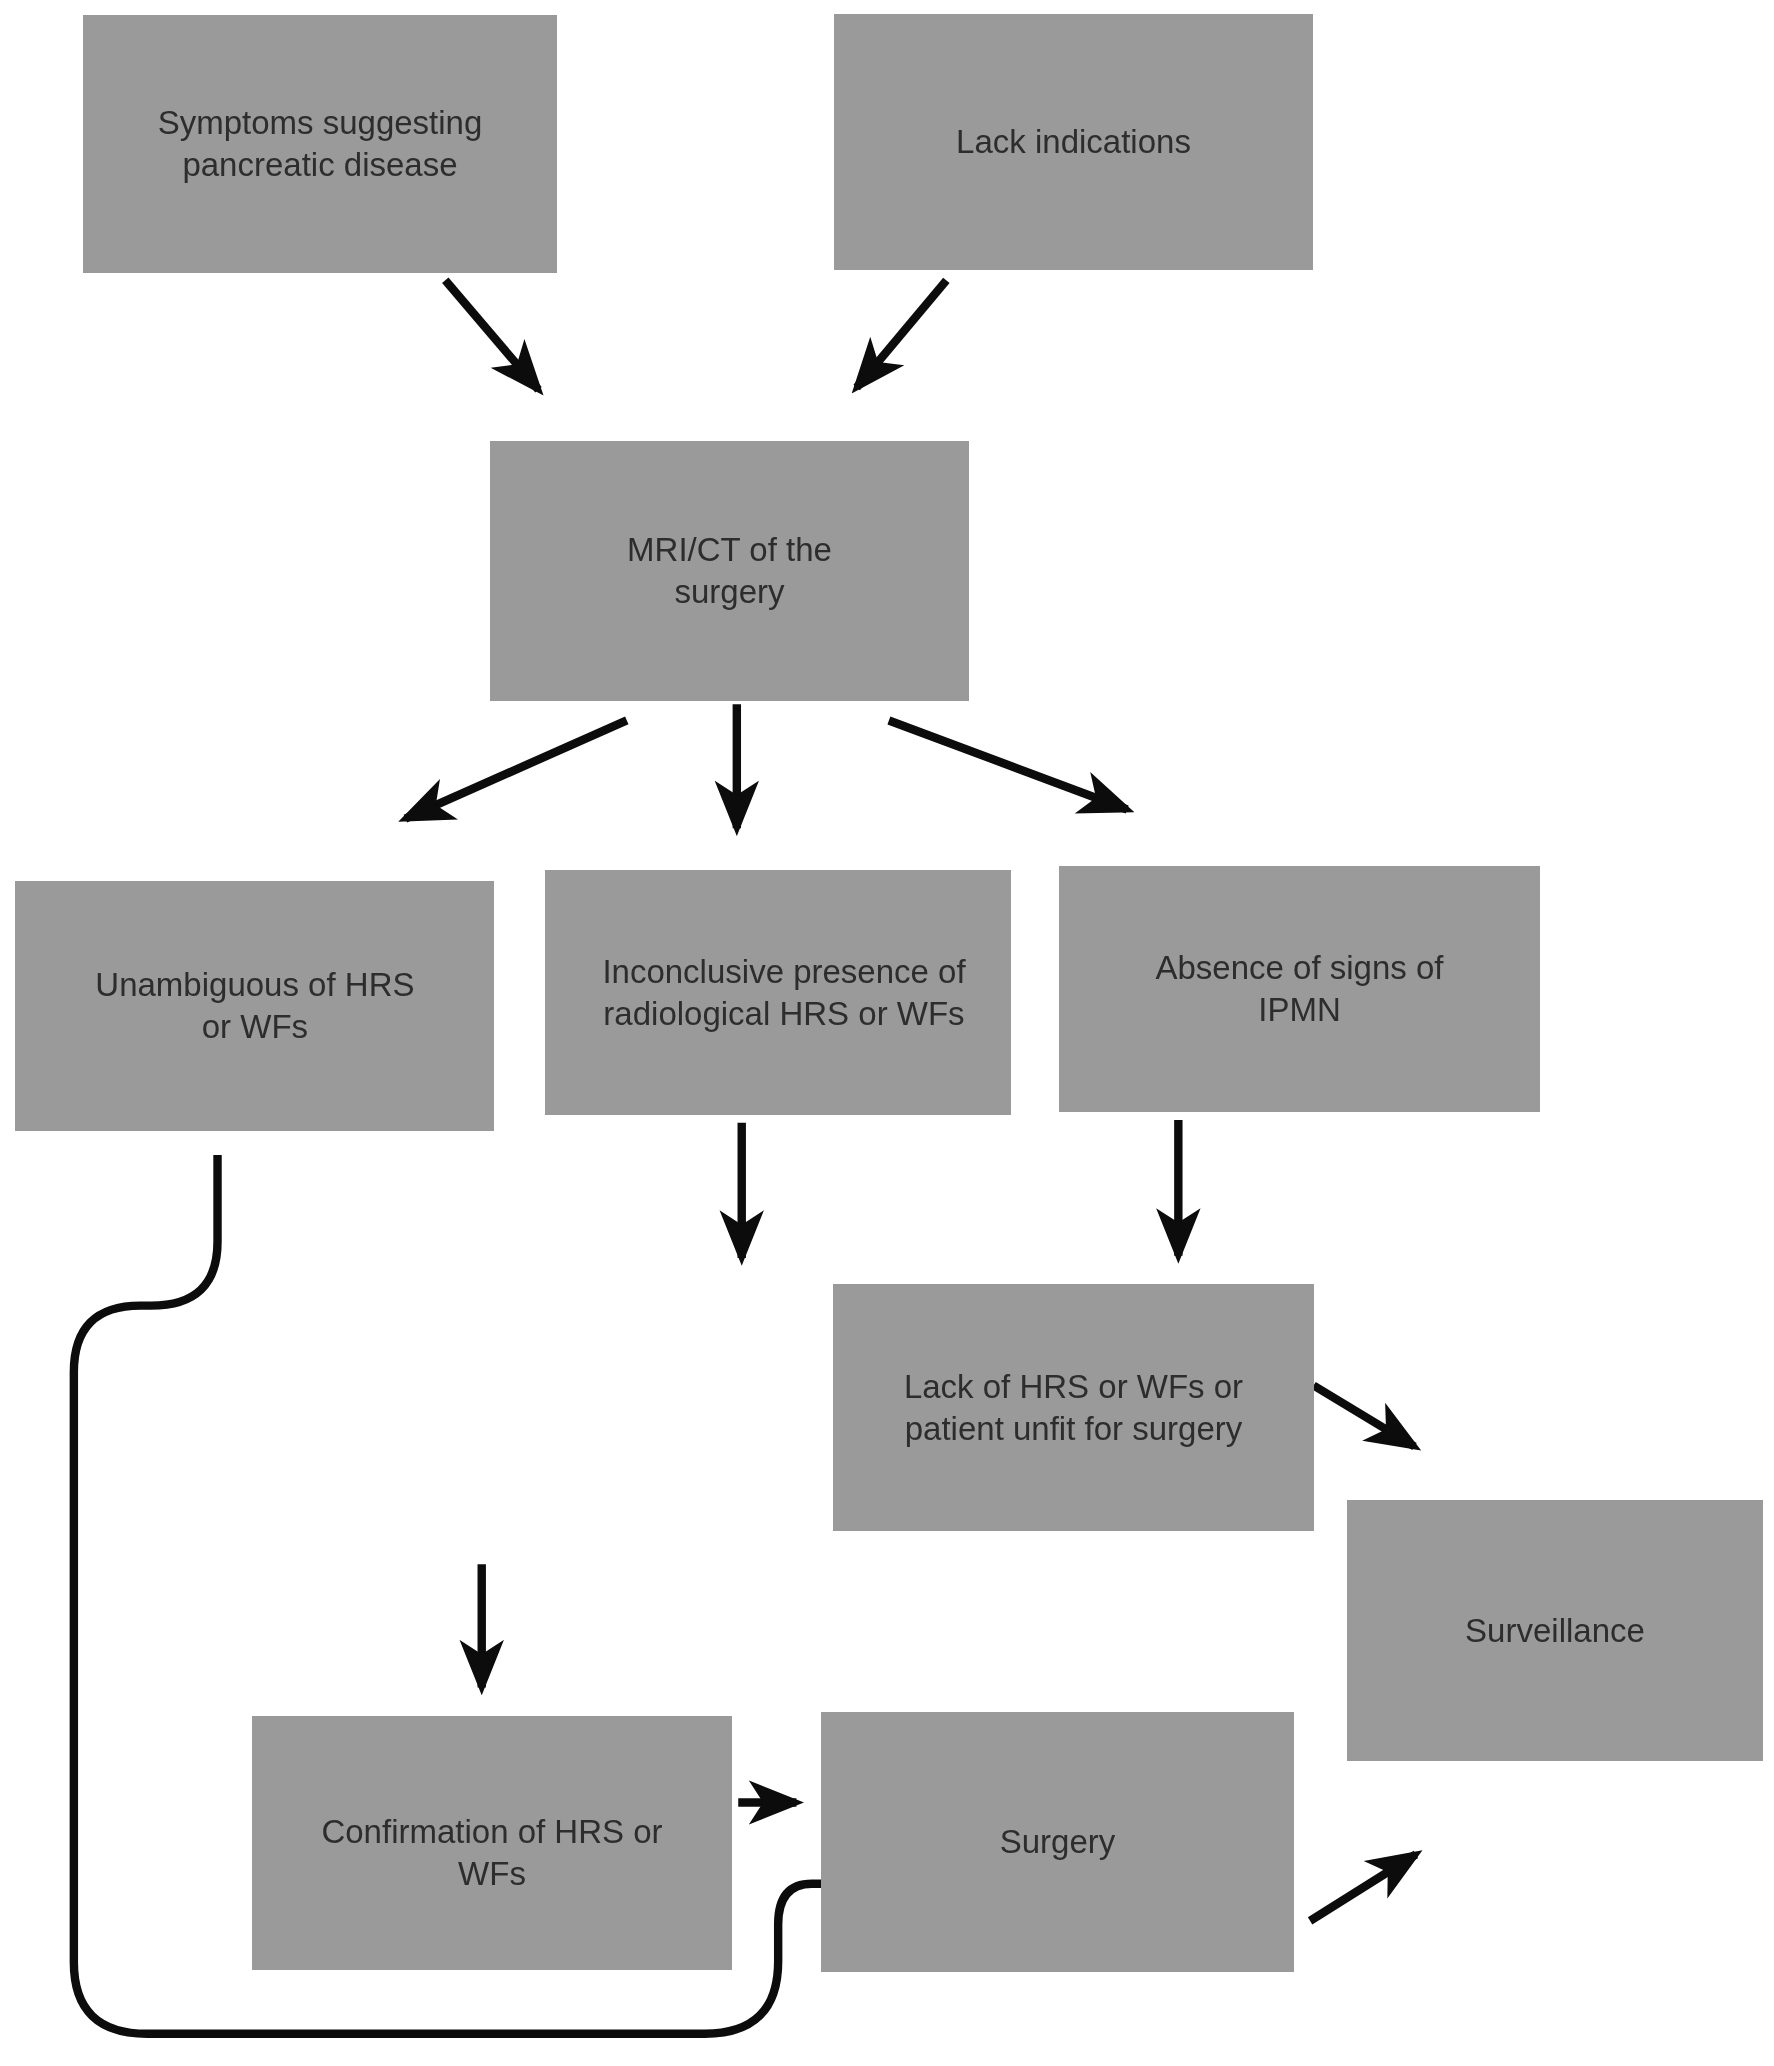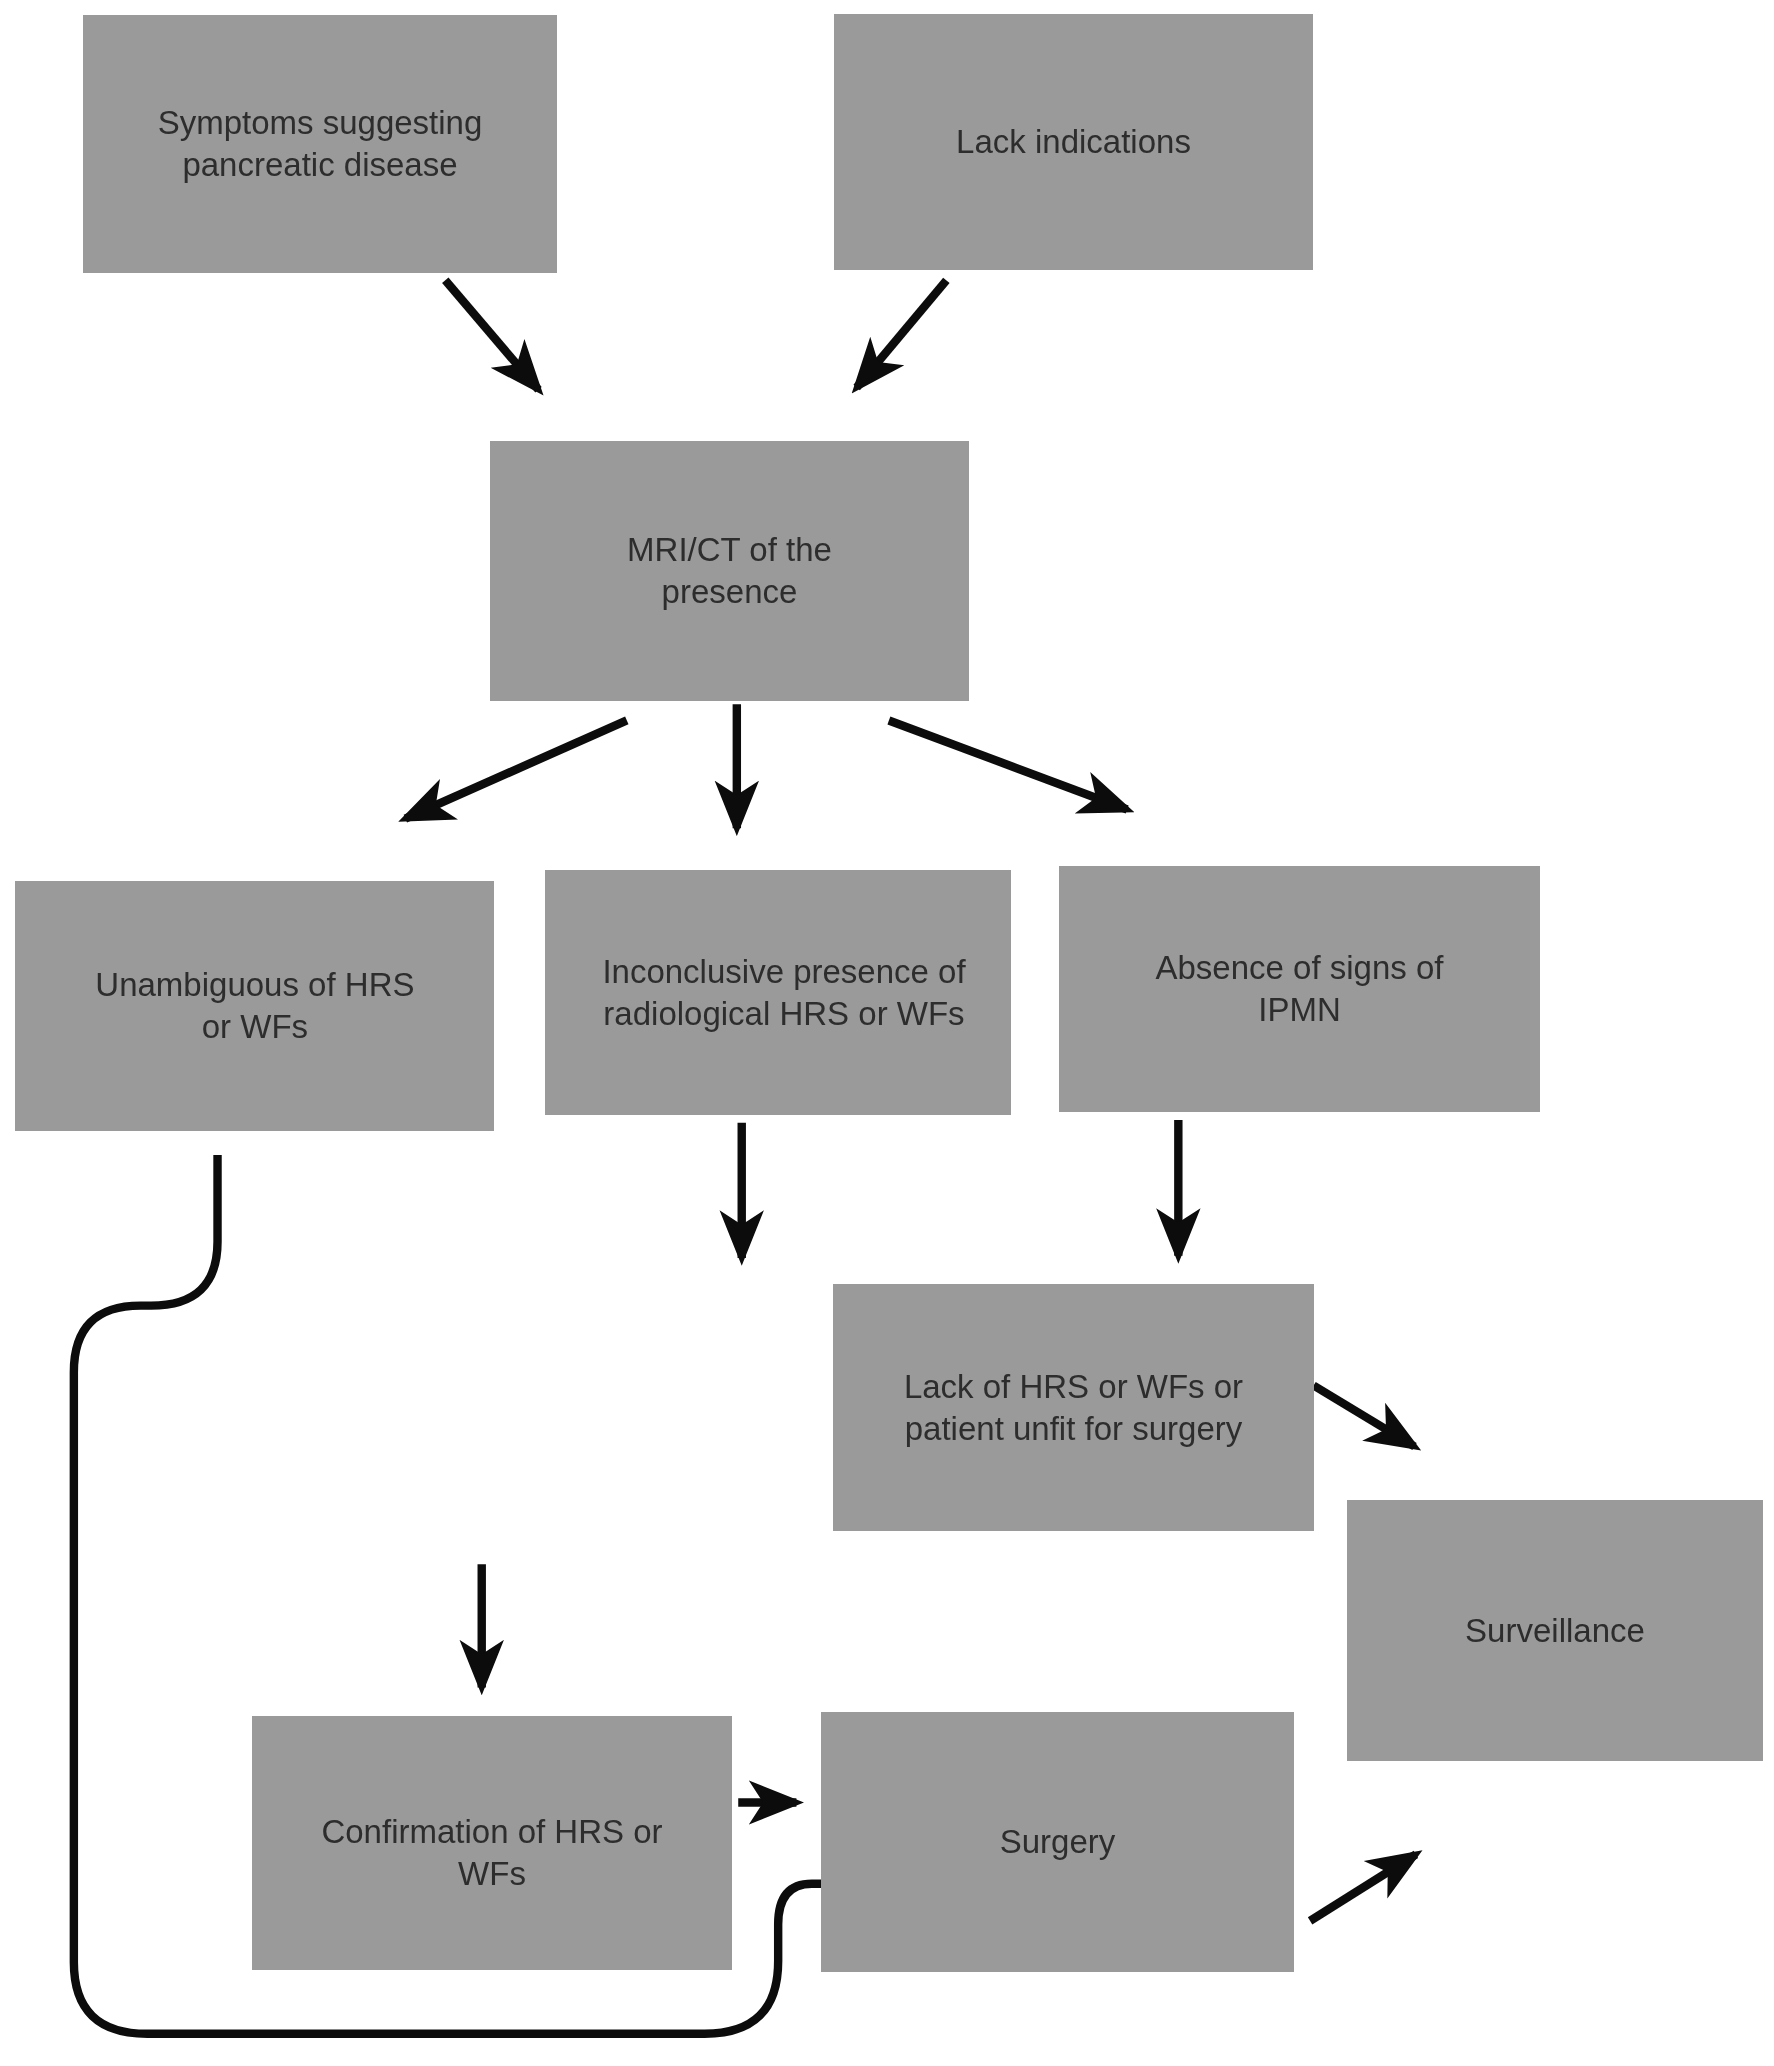--- a/index.html
+++ b/index.html
@@ -90,21 +90,21 @@
 
   <div class="node n-symptoms">
     <span class="lbl">Symptoms suggesting pancreatic disease</span>
   </div>
 
   <div class="node n-other">
     <span class="lbl">Lack indications</span>
   </div>
 
   <div class="node n-mrict">
-    <span class="lbl">MRI/CT of the presence</span>
+    <span class="lbl">MRI/CT of the surgery</span>
   </div>
 
   <div class="node n-unambiguous">
     <span class="lbl">Unambiguous of HRS or WFs</span>
   </div>
 
   <div class="node n-inconclusive">
     <span class="lbl">Inconclusive presence of radiological HRS or WFs</span>
   </div>
 

